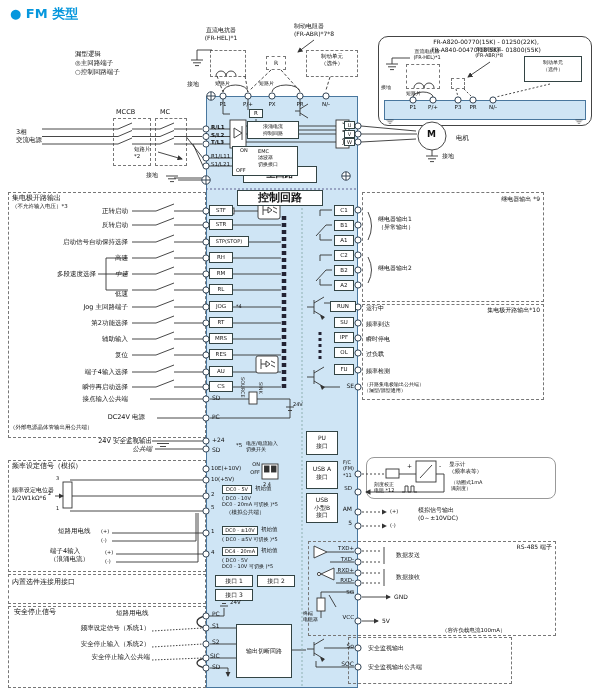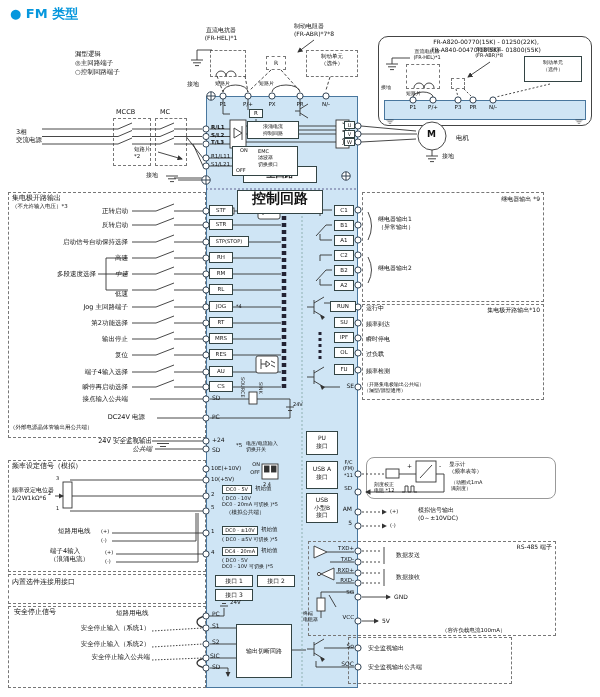--- a/index.html
+++ b/index.html
@@ -1,20 +1,20 @@
 <!DOCTYPE html>
 <html><head>
 <meta charset="utf-8">
 <style>
   html,body{margin:0;padding:0;background:#fff;}
   #page{position:relative;width:600px;height:697px;background:#fff;overflow:hidden;
         font-family:"DejaVu Sans",sans-serif;color:#111;}
   .t{position:absolute;font-size:6.5px;line-height:1.25;white-space:pre-line;color:#111;}
   .t5{font-size:5px;}.t55{font-size:5.5px;}.t6{font-size:6px;}.t7{font-size:7px;}
-  .rr{text-align:center;}
+  .rr{text-align:left;}
   .cc{text-align:center;}
   .bold{font-weight:bold;}
   .tb{position:absolute;box-sizing:border-box;border:1px solid #344;background:#fff;
       font-size:5.5px;line-height:9px;height:11px;text-align:center;white-space:nowrap;overflow:hidden;}
   .sb{position:absolute;box-sizing:border-box;border:1px solid #344;background:#fff;}
   .db{position:absolute;box-sizing:border-box;border:1px dashed #777;background:transparent;}
   .body-rect{position:absolute;left:206px;top:96px;width:152px;height:592px;
       background:#cfe5f5;border:1.5px solid #49779e;box-sizing:border-box;}
   .strip{position:absolute;left:384px;top:100px;width:202px;height:20px;background:#cfe5f5;
       border:1px solid #49779e;box-sizing:border-box;}
@@ -339,42 +339,42 @@
   <div class="t t55 bold" style="left:211px;top:131.5px;">S/L2</div>
   <div class="t t55 bold" style="left:211px;top:139px;">T/L3</div>
   <div class="t t55" style="left:211px;top:153px;">R1/L11</div>
   <div class="t t55" style="left:211px;top:161px;">S1/L21</div>
 
   <div class="tb" style="left:344px;top:121px;width:11px;height:8px;font-size:5px;line-height:6px;">U</div>
   <div class="tb" style="left:344px;top:129.5px;width:11px;height:8px;font-size:5px;line-height:6px;">V</div>
   <div class="tb" style="left:344px;top:138px;width:11px;height:8px;font-size:5px;line-height:6px;">W</div>
 
   <div class="sb t cc bold" style="left:243px;top:166px;width:74px;height:17px;font-size:9px;line-height:15px;">主回路</div>
-  <div class="sb t cc bold" style="left:237px;top:190px;width:86px;height:24px;font-size:14px;line-height:14px;">控制回路</div>
+  <div class="sb t cc bold" style="left:237px;top:190px;width:86px;height:16px;font-size:11px;line-height:14px;">控制回路</div>
   <div class="tb" style="left:249px;top:109px;width:14px;height:9px;font-size:5.5px;line-height:7px;">R</div>
   <div class="sb t5 cc" style="left:247px;top:121px;width:52px;height:18px;line-height:1.4;padding-top:1px;white-space:pre-line;">浪涌电流
 抑制回路</div>
   <div class="sb" style="left:232px;top:146px;width:66px;height:30px;"></div>
   <div class="t t5" style="left:240px;top:147px;">ON</div>
   <div class="t t5" style="left:236px;top:167px;">OFF</div>
   <div class="t t5" style="left:258px;top:148px;">EMC
 滤波器
 切换接口</div>
 
   <div class="t t7" style="left:12px;top:194px;">集电极开路输出</div>
   <div class="t t55" style="left:12px;top:203px;">（不允许输入电压）*3</div>
   <div class="t rr" style="right:472px;top:207px;">正转启动</div>
   <div class="t rr" style="right:472px;top:221px;">反转启动</div>
   <div class="t rr" style="right:472px;top:238px;">启动信号自动保持选择</div>
   <div class="t rr" style="right:472px;top:254px;">高速</div>
   <div class="t rr" style="right:472px;top:270px;font-style:italic;">中速</div>
   <div class="t rr" style="right:472px;top:290px;">低速</div>
   <div class="t rr" style="right:472px;top:303px;">Jog 主回路端子</div>
   <div class="t rr" style="right:472px;top:319px;">第2功能选择</div>
-  <div class="t rr" style="right:472px;top:335px;">输出停止</div>
+  <div class="t rr" style="right:472px;top:335px;">辅助输入</div>
   <div class="t rr" style="right:472px;top:351px;">复位</div>
   <div class="t rr" style="right:472px;top:368px;">端子4输入选择</div>
   <div class="t rr" style="right:472px;top:383px;">瞬停再启动选择</div>
   <div class="t rr" style="right:504px;top:270px;">多段速度选择</div>
   <div class="tb" style="left:209px;top:205px;width:24px;">STF</div>
   <div class="tb" style="left:209px;top:219px;width:24px;">STR</div>
   <div class="tb" style="left:209px;top:236px;width:40px;font-size:5px;">STP(STOP)</div>
   <div class="tb" style="left:209px;top:252px;width:24px;">RH</div>
   <div class="tb" style="left:209px;top:268px;width:24px;">RM</div>
   <div class="tb" style="left:209px;top:284px;width:24px;">RL</div>
@@ -443,21 +443,21 @@
   <div class="tb" style="left:215px;top:589px;width:38px;height:12px;font-size:6px;line-height:10px;">接口 3</div>
 
   <div class="t t7" style="left:14px;top:608px;">安全停止信号</div>
   <div class="t" style="left:116px;top:609px;">短路用电线</div>
   <div class="t t55" style="left:230px;top:599px;">24V</div>
   <div class="t t6" style="left:212px;top:610px;">PC</div>
   <div class="t t6" style="left:212px;top:622px;">S1</div>
   <div class="t t6" style="left:212px;top:638px;">S2</div>
   <div class="t t6" style="left:210px;top:652px;">SIC</div>
   <div class="t t6" style="left:212px;top:663px;">SD</div>
-  <div class="t rr" style="right:450px;top:624px;">安全停止输入（系统1）</div>
+  <div class="t rr" style="right:450px;top:624px;">频率设定信号（系统1）</div>
   <div class="t rr" style="right:450px;top:640px;">安全停止输入（系统2）</div>
   <div class="t rr" style="right:450px;top:653px;">安全停止输入公共端</div>
   <div class="sb t6 cc" style="left:236px;top:624px;width:56px;height:54px;line-height:52px;">输出切断回路</div>
 
   <div class="t t6 rr" style="right:60px;top:195px;">继电器输出 *9</div>
   <div class="tb" style="left:334px;top:205px;width:20px;">C1</div>
   <div class="tb" style="left:334px;top:220px;width:20px;">B1</div>
   <div class="tb" style="left:334px;top:235px;width:20px;">A1</div>
   <div class="tb" style="left:334px;top:250px;width:20px;">C2</div>
   <div class="tb" style="left:334px;top:265px;width:20px;">B2</div>

